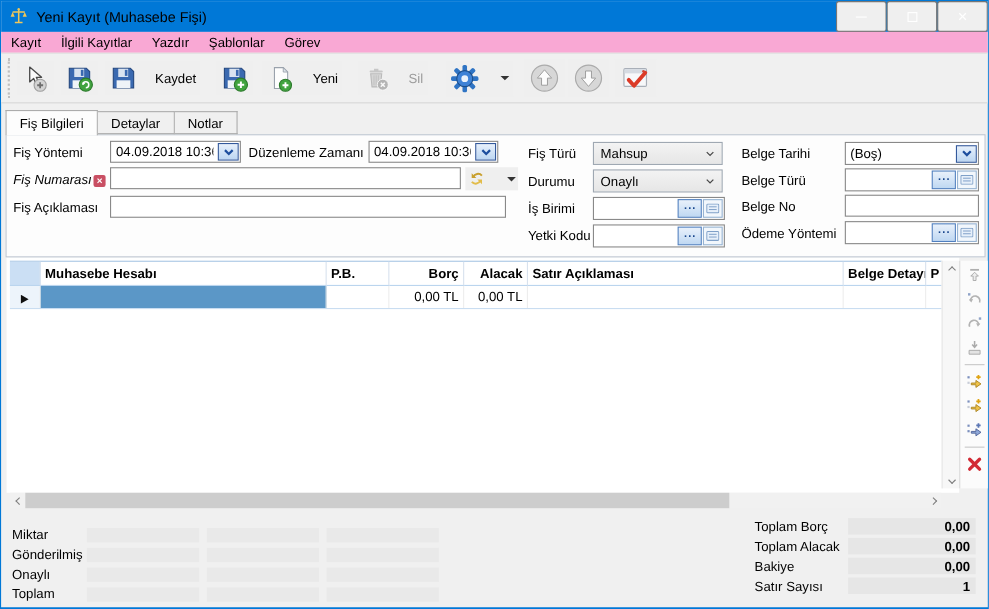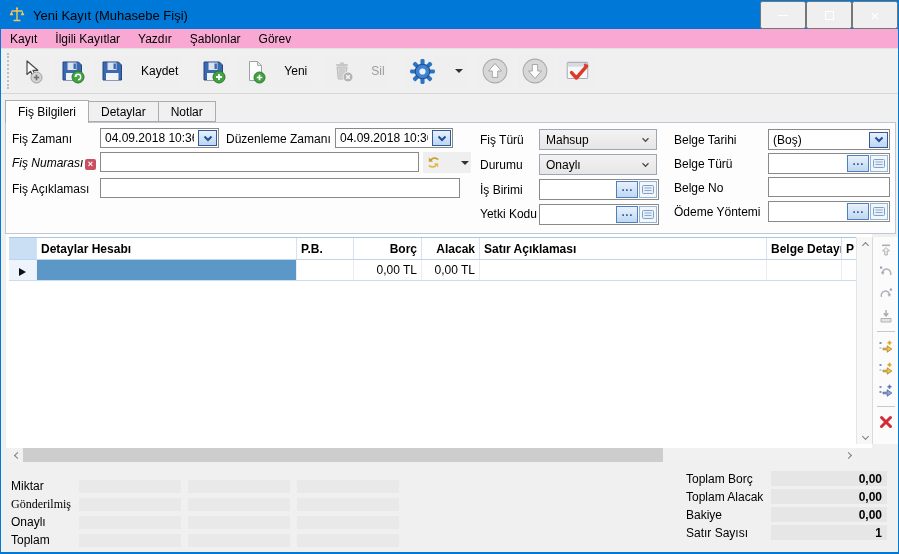--- a/index.html
+++ b/index.html
@@ -226,21 +226,21 @@
   </div>
 
   <div class="tabstrip">
     <span class="tab active">Fiş Bilgileri</span>
     <span class="tab">Detaylar</span>
     <span class="tab">Notlar</span>
   </div>
 
   <div class="formpanel">
 
-    <span class="flabel" style="left:6px;top:9px;">Fiş Zamanı</span>
+    <span class="flabel" style="left:6px;top:9px;">Fiş Yöntemi</span>
     <div class="tfield" style="left:94px;top:5px;width:119px;">
       <input value="04.09.2018 10:36" style="">
       <button class="ddbtn">
         <svg width="10" height="7" viewBox="0 0 10 7">
             <path d="M1.5 1.5 L5 5 L8.5 1.5" fill="none" stroke="#1D4E9E" stroke-width="2"></path>
           </svg>
       </button>
     </div>
 
     <span class="flabel" style="left:220px;top:9px;">Düzenleme Zamanı</span>
@@ -350,21 +350,21 @@
             <path d="M2.5 3 h7 M2.5 5.5 h7" stroke="#7FA0C8" stroke-width="0.9"></path>
           </svg>
       </button>
     </div>
   </div>
 
   <div class="gridbg"></div>
   <div class="grid">
     <div class="ghead">
       <div class="gh corner" style="width:28px;"></div>
-      <div class="gh" style="width:260px;">Detaylar Hesabı</div>
+      <div class="gh" style="width:260px;">Muhasebe Hesabı</div>
       <div class="gh" style="width:57px;">P.B.</div>
       <div class="gh r" style="width:68px;">Borç</div>
       <div class="gh r" style="width:58px;">Alacak</div>
       <div class="gh" style="width:287px;">Satır Açıklaması</div>
       <div class="gh r" style="width:75px;">Belge Detayı</div>
       <div class="gh" style="flex:1;border-right:none;">P</div>
     </div>
     <div class="grow">
       <div class="gc rowsel" style="width:28px;">
           <span class="tri"></span>
@@ -457,21 +457,21 @@
         <span class="chev right"></span>
       </button>
   </div>
 
   <div class="frow" style="left:10px;top:478px;">
     <span class="flbl">Miktar</span>
     <span class="fbox"></span>
       <span class="fbox"></span>
       <span class="fbox"></span>
   </div>
-  <div class="frow" style="left:10px;top:496px;font-family:Liberation Serif, serif;">
+  <div class="frow" style="left:10px;top:496px;">
     <span class="flbl">Gönderilmiş</span>
     <span class="fbox"></span>
       <span class="fbox"></span>
       <span class="fbox"></span>
   </div>
   <div class="frow" style="left:10px;top:514px;">
     <span class="flbl">Onaylı</span>
     <span class="fbox"></span>
       <span class="fbox"></span>
       <span class="fbox"></span>

